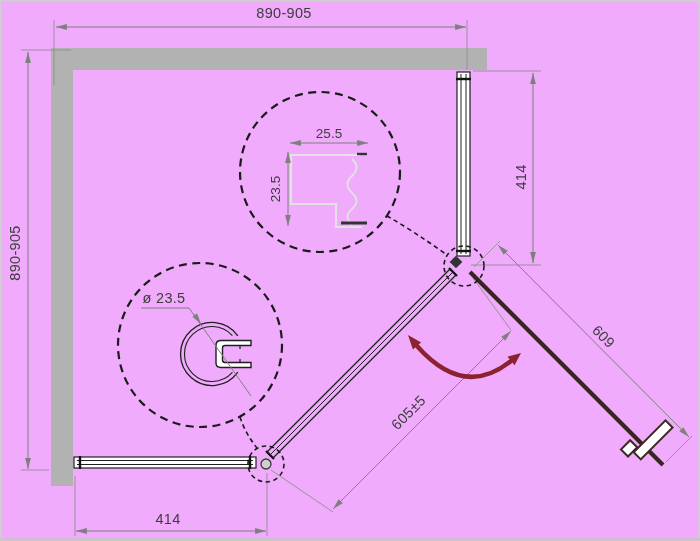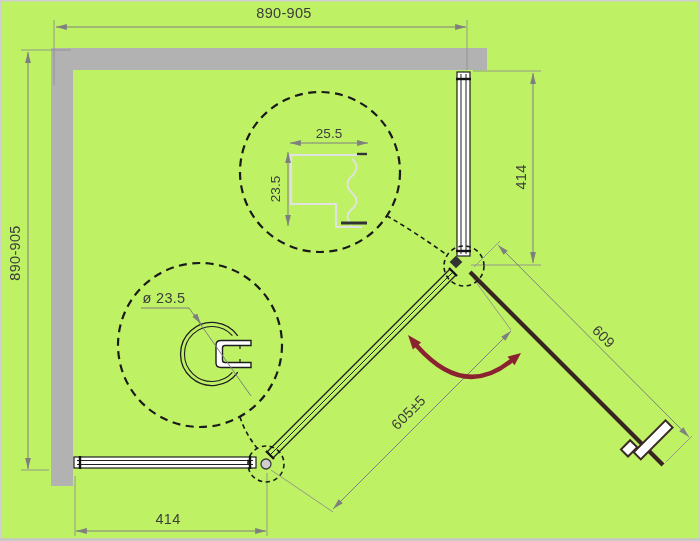--- a/index.html
+++ b/index.html
@@ -1,16 +1,16 @@
 <!DOCTYPE html>
 <html><head>
 <meta charset="utf-8">
 <style>
   html,body{margin:0;padding:0;background:#ffffff;}
-  .stage{width:700px;height:541px;position:relative;background:#bef264;overflow:hidden;}
+  .stage{width:700px;height:541px;position:relative;background:#f0abfc;overflow:hidden;}
   svg{display:block;}
   text{font-family:"Liberation Sans","DejaVu Sans",sans-serif;fill:#3d3d3d;}
   .dimtxt{font-size:14.5px;letter-spacing:.3px;}
   .dettxt{font-size:13.5px;}
   .dim{stroke:#7f7f7f;stroke-width:1;fill:none;}
   .ext{stroke:#8f8f8f;stroke-width:.9;fill:none;}
   .ink{stroke:#1f1f1f;fill:none;}
   .ink-fill{stroke:#1f1f1f;fill:#ffffff;}
   .cap{stroke:#141414;stroke-width:2.4;fill:none;}
   .dashdetail{stroke:#1a1a1a;stroke-width:2.2;fill:none;stroke-dasharray:8 5.5;}

